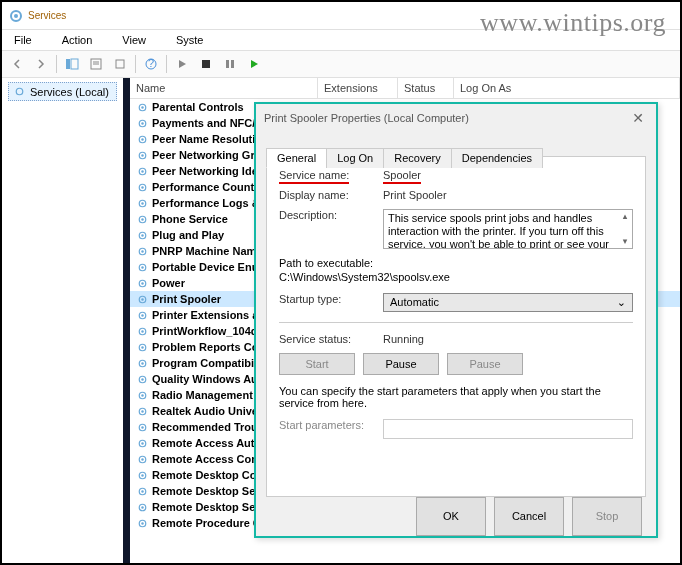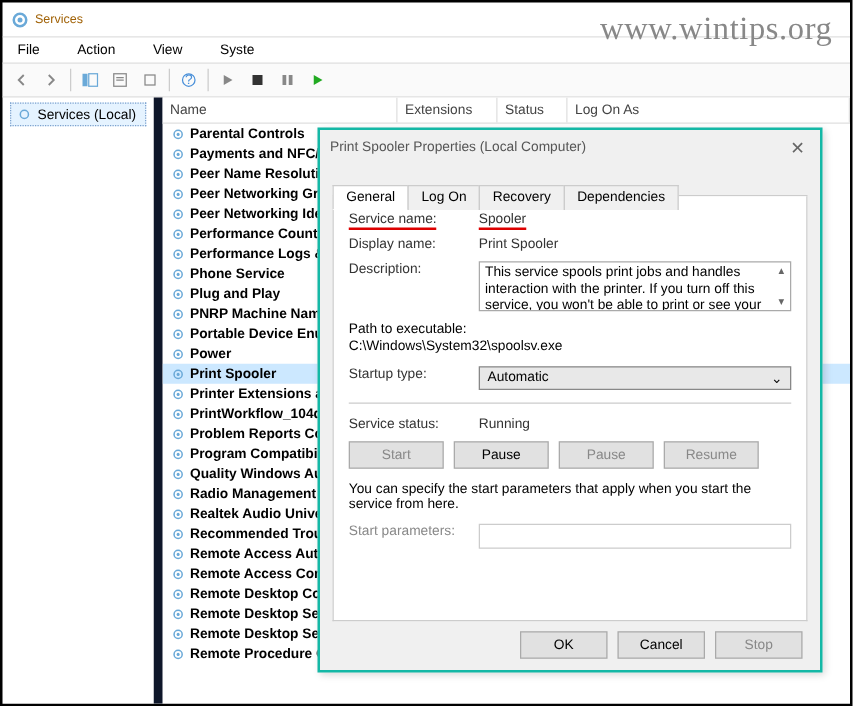--- a/index.html
+++ b/index.html
@@ -45,21 +45,21 @@
 .desc-box { flex: 1; border: 1px solid #aaa; background: #fff; padding: 2px 4px; height: 40px; overflow: hidden; font-size: 11px; line-height: 13px; position: relative; }
 .desc-scroll { position: absolute; right: 0; top: 0; bottom: 0; width: 14px; display: flex; flex-direction: column; justify-content: space-between; }
 .desc-scroll span { font-size: 9px; color: #666; text-align: center; }
 .select-box { flex: 1; border: 1px solid #888; background: #e8e8e8; padding: 2px 6px; display: flex; justify-content: space-between; align-items: center; }
 .hr { border-top: 1px solid #ccc; margin: 10px 0; }
 .btn-row { display: flex; gap: 8px; margin: 6px 0 10px 0; }
 .btn { width: 76px; height: 22px; border: 1px solid #aaa; background: #e1e1e1; display: flex; align-items: center; justify-content: center; }
 .btn.disabled { color: #888; }
 .input-box { flex: 1; border: 1px solid #ccc; background: #fff; height: 20px; }
 .dlg-footer { height: 40px; display: flex; align-items: center; justify-content: flex-end; gap: 8px; padding: 0 14px; }
-.fbtn { width: 70px; height: 22px; border: 1px solid #aaa; background: #e1e1e1; display: flex; align-items: center; justify-content: center; }
+.fbtn { width: 70px; height: 39px; border: 1px solid #aaa; background: #e1e1e1; display: flex; align-items: center; justify-content: center; }
 .fbtn.disabled { color: #888; }
 </style>
 </head>
 <body>
 
 <div class="watermark">www.wintips.org</div>
 
 <div class="titlebar">
   <svg viewBox="0 0 16 16">
       <circle cx="8" cy="8" r="5" fill="none" stroke="#6aa9d8" stroke-width="2"></circle>
@@ -552,21 +552,20 @@
       </div>
       <div class="hr"></div>
       <div class="field-row">
         <div class="field-label">Service status:</div>
         <div class="field-value">Running</div>
       </div>
       <div class="btn-row">
         <div class="btn disabled">Start</div>
         <div class="btn">Pause</div>
         <div class="btn disabled">Pause</div>
-        <div class="btn disabled">Resume</div>
       </div>
       <div style="margin-bottom:10px;">You can specify the start parameters that apply when you start the service from here.</div>
       <div class="field-row">
         <div class="field-label" style="color:#888;">Start parameters:</div>
         <div class="input-box"></div>
       </div>
     </div>
   </div>
   <div class="dlg-footer">
     <div class="fbtn">OK</div>

